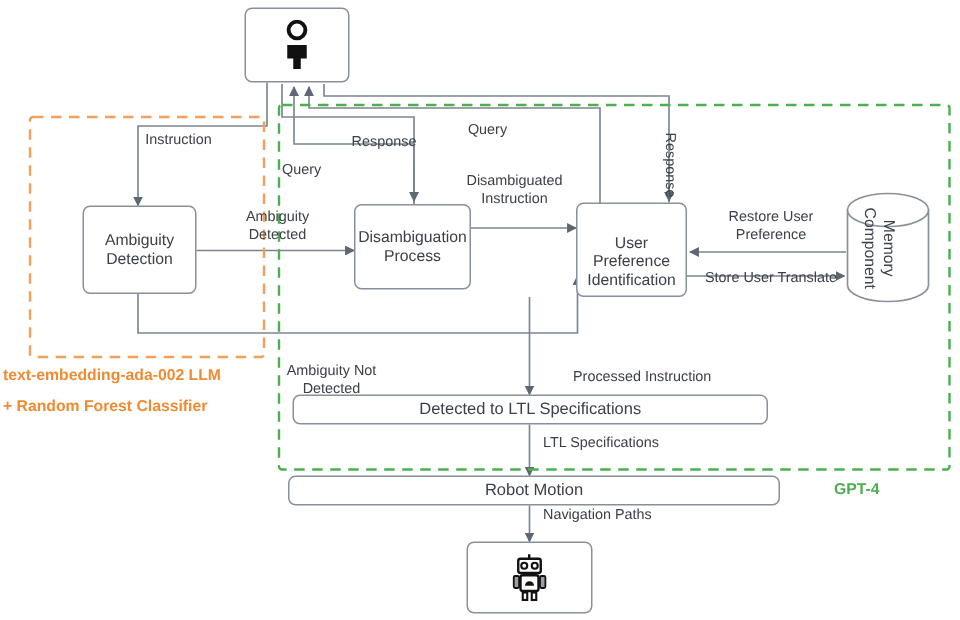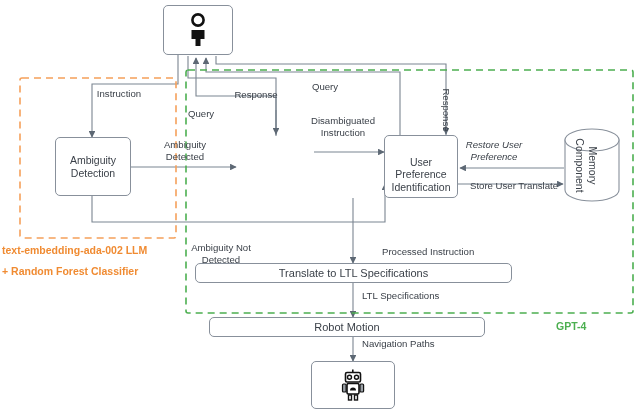--- a/index.html
+++ b/index.html
@@ -92,35 +92,39 @@
       <circle cx="13" cy="7" r="5.6" fill="none" stroke="#111111" stroke-width="2.6"></circle>
       <path d="M 6.5 17 h 13 v 9 h -4 v 7 h -5 v -7 h -4 z" fill="#111111"></path>
     </svg>
   </div>
 
   <div class="node-box" style="left:55px;top:137px;width:76px;height:59px;">
     <span style="white-space: pre-line;">Ambiguity
 Detection</span>
   </div>
 
+  <div class="node-box" style="left:236px;top:136px;width:78px;height:57px;">
+    <span style="white-space: pre-line;">Disambiguation
+Process</span>
+  </div>
 
   <div class="node-box" style="left:384px;top:135px;width:74px;height:63px;">
     <span style="white-space: pre-line; margin-top: 16px;">User
 Preference
 Identification</span>
   </div>
 
   <div class="mem-label" style="left: 556px; top: 159px; width: 72px; height: 13px; white-space: pre-line;">Memory
 Component</div>
 
   <div class="node-box wide" style="left:195px;top:263px;width:317px;height:20px;">
-    <span>Translate to LTL Specifications</span>
+    <span>Detected to LTL Specifications</span>
   </div>
 
-  <div class="node-box wide" style="left:209px;top:317px;width:276px;height:20px;justify-content:center;">
+  <div class="node-box wide" style="left:192px;top:317px;width:328px;height:20px;justify-content:center;">
     <span>Robot Motion</span>
   </div>
 
   <div class="icon-box" style="left:311px;top:361px;width:84px;height:48px;">
     <svg width="28" height="32" viewBox="0 0 28 32">
       <rect x="13" y="0.5" width="1.6" height="3" fill="#111"></rect>
       <rect x="6.5" y="3.5" width="15" height="9.5" rx="1.5" fill="none" stroke="#111" stroke-width="1.6"></rect>
       <circle cx="10.5" cy="8.2" r="2" fill="none" stroke="#111" stroke-width="1.4"></circle>
       <circle cx="17.5" cy="8.2" r="2" fill="none" stroke="#111" stroke-width="1.4"></circle>
       <rect x="8" y="14.5" width="12" height="10.5" rx="1.5" fill="none" stroke="#111" stroke-width="1.6"></rect>
@@ -144,21 +148,21 @@
 
   <div class="edge-label" style="left: 145px; top: 139px; width: 80px; white-space: pre-line;">Ambiguity
 Detected</div>
 
   <div class="edge-label" style="left: 174px; top: 210px; width: 94px; white-space: pre-line; margin-top: 32px;">Ambiguity Not
 Detected</div>
 
   <div class="edge-label" style="left: 300px; top: 115px; width: 86px; white-space: pre-line;">Disambiguated
 Instruction</div>
 
-  <div class="edge-label" style="left: 448px; top: 139px; width: 92px; white-space: pre-line; font-style: italic;">Restore User
+  <div class="edge-label" style="left: 468px; top: 139px; width: 92px; white-space: pre-line;">Restore User
 Preference</div>
 
   <div class="edge-label" style="left:460px;top:180px;width:108px;">Store User Translate</div>
 
   <div class="edge-label left" style="left:382px;top:246px;width:130px;">Processed Instruction</div>
 
   <div class="edge-label left" style="left:362px;top:290px;width:120px;">LTL Specifications</div>
 
   <div class="edge-label left" style="left:362px;top:338px;width:120px;">Navigation Paths</div>
 

